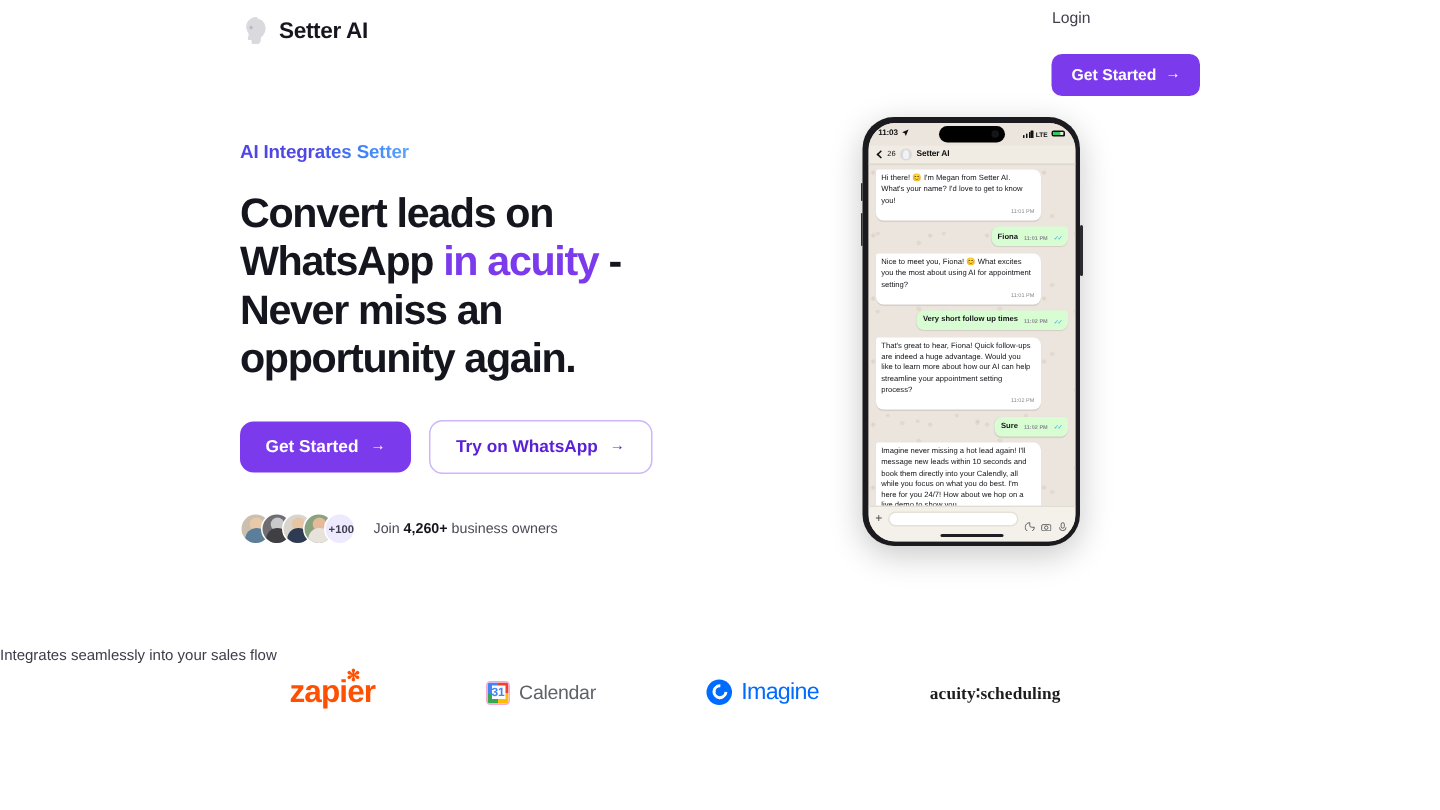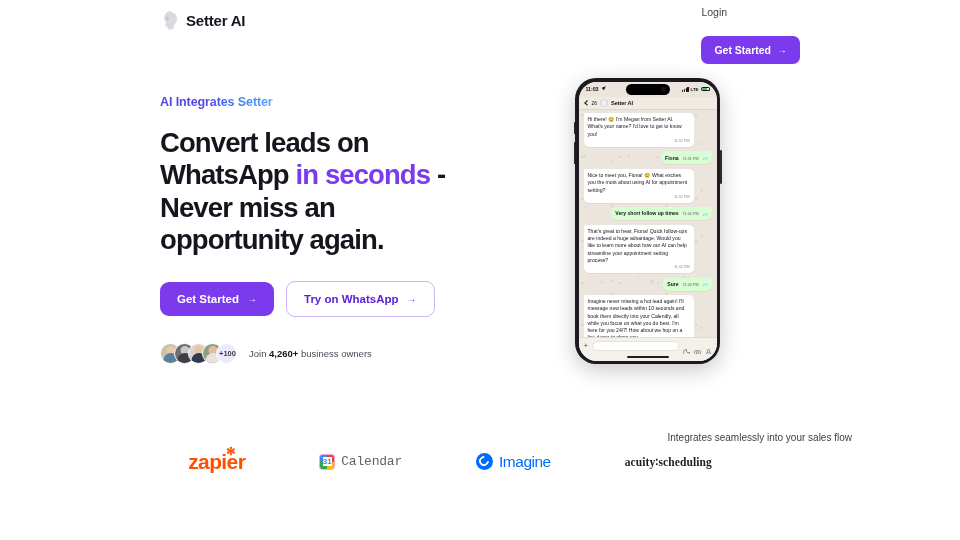--- a/index.html
+++ b/index.html
@@ -178,36 +178,36 @@
     display:flex; align-items:center; gap:4px; padding: 0 5px;
     border-top: 0.5px solid #e2ddd3;
   }
   .cm-plus { font-size: 8px; color:#4b4b52; line-height:1; }
   .cm-input { flex:1 1 auto; height: 10px; background:#fff; border-radius: 6px; border:0.5px solid #e6e1d7; }
   .cm-ic { width:7px; height:7px; color:#4b4b52; flex:0 0 auto; }
   .home-ind { flex:0 0 auto; height: 7px; background:#f4f1ea; display:flex;align-items:center;justify-content:center;}
   .home-ind i { display:block; width:42px; height:1.8px; border-radius:2px; background:#1d1d22; }
 
   
-  .integr { position: absolute; left: 0; top: 432px; width: 852px; text-align: right; }
+  .integr { position: absolute; left: 0; top: 432px; width: 852px; text-align: left; }
   .integr-title { font-size: 10px; color: #3d3d49; }
   .logos { margin-top: 8px; display:flex; align-items:center; justify-content:center; gap: 74px; padding-left: 48px; }
   .logo { display:flex; align-items:center; gap: 6px; }
   .zapier { font-size: 21px; font-weight: 700; color:#ff4f00; letter-spacing:-0.6px; position:relative; line-height:1; }
   .zap-star { position:absolute; left: 38px; top: -5px; font-size: 11px; color:#ff4f00; }
   .gcal-icon { width:16px; height:16px; border-radius:3px; position:relative; overflow:hidden; background:#fff;
     border:1px solid #f9a8d4; }
   .gcal-icon .q { position:absolute; width:50%; height:50%; }
   .gcal-icon .q1 { left:0; top:0; background:#4285f4; }
   .gcal-icon .q2 { right:0; top:0; background:#ea4335; }
   .gcal-icon .q3 { left:0; bottom:0; background:#34a853; }
   .gcal-icon .q4 { right:0; bottom:0; background:#fbbc04; }
   .gcal-icon .c { position:absolute; inset:2.5px; background:#fff; display:flex;
     align-items:center; justify-content:center; font-size:8px; font-weight:700; color:#4285f4; }
-  .gcal-text { font-size:13px; color:#5f6368; letter-spacing:-0.2px;font-family:Liberation Mono, monospace; }
+  .gcal-text { font-size:13px; color:#5f6368; letter-spacing:-0.2px; }
   .cal-icon { width:17px; height:17px; border-radius:50%; background:#006bff; position:relative; }
   .cal-icon::after { content:""; position:absolute; inset:3.4px; border-radius:50%;
     border:2.6px solid #fff; border-right-color: transparent; transform: rotate(-42deg); }
   .cal-text { font-size:15.5px; color:#006bff; letter-spacing:-0.5px; font-weight:400; }
   .acuity { font-family:"Liberation Serif", serif; font-size:11.5px; font-weight:700; color:#1d1d1d; letter-spacing:0.1px; }
 </style>
 </head>
 <body>
 
 <div class="page">
@@ -230,21 +230,21 @@
       <span class="nav-link">Login</span>
       <button class="btn-primary">
         <span>Get Started</span>
         <span class="arrow">→</span>
       </button>
     </div>
   </div>
 
   <div class="hero-left">
     <div class="eyebrow">AI Integrates Setter</div>
-    <h1 class="headline"><span>Convert leads on WhatsApp </span><span class="hl-accent">in seconds</span><span> - Never miss an opportunity again.</span></h1>
+    <h1 class="headline"><span>Convert leads on WhatsApp </span><span class="hl-accent">in acuity</span><span> - Never miss an opportunity again.</span></h1>
 
     <div class="cta-row">
       <button class="btn-hero-primary">
         <span>Get Started</span>
         <span class="arrow">→</span>
       </button>
       <button class="btn-hero-ghost">
         <span>Try on WhatsApp</span>
         <span class="arrow">→</span>
       </button>

